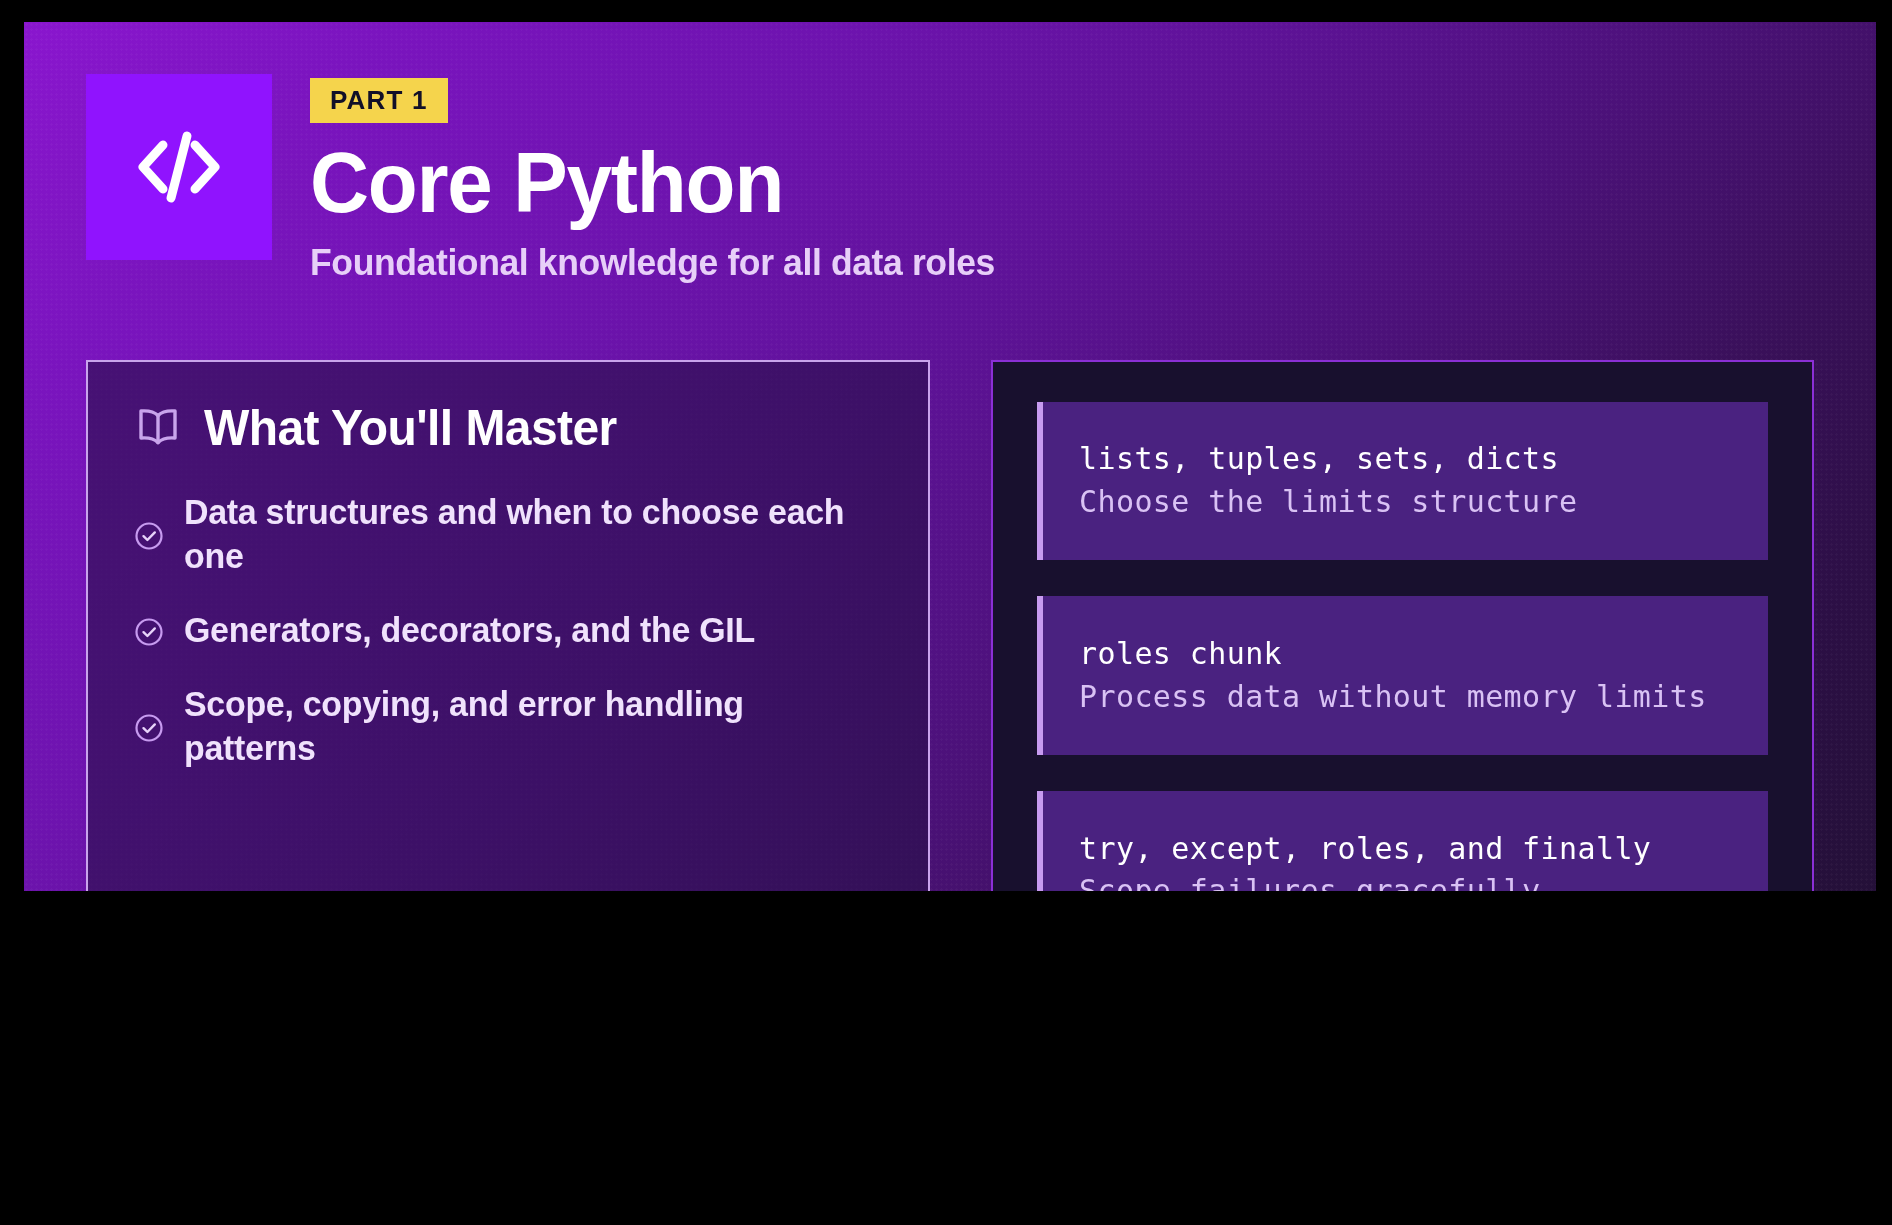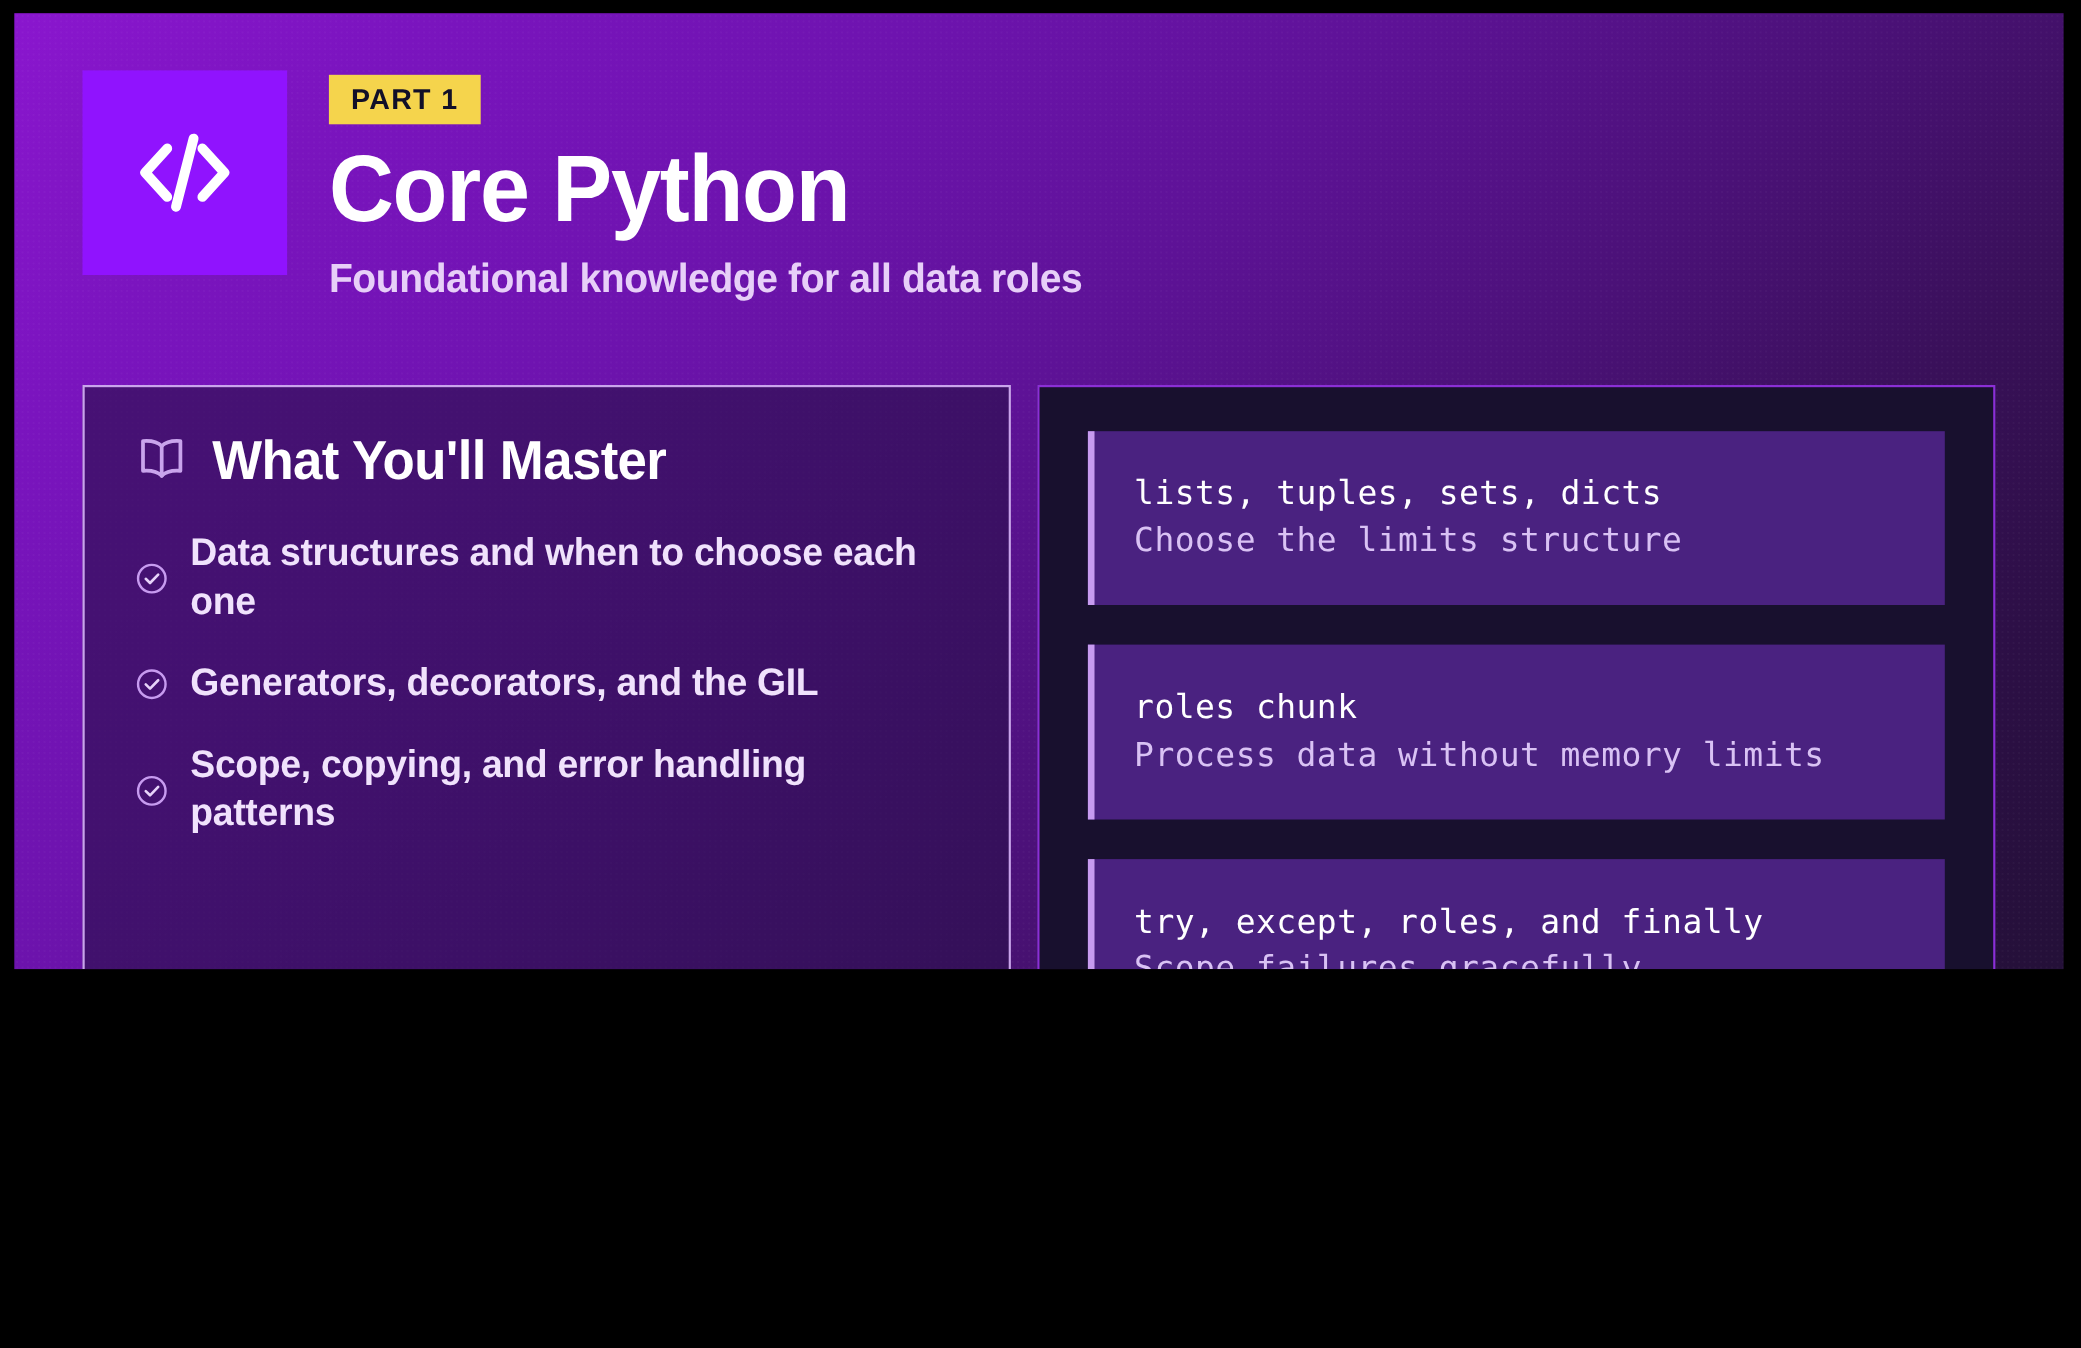--- a/index.html
+++ b/index.html
@@ -13,22 +13,23 @@
     overflow: hidden;
     font-family: "Liberation Sans", sans-serif;
   }
 
   
   .slide-frame {
     position: relative;
     width: 1892px;
     height: 895px;
     box-sizing: border-box;
-    padding: 12px 16px 14px 13px;
+    padding: 12px 16px 14px 24px;
     background: #000000;
+    margin-top: 10px;
   }
 
   .slide {
     position: relative;
     width: 100%;
     height: 100%;
     box-sizing: border-box;
     overflow: hidden;
     background:
       linear-gradient(135deg,
@@ -116,21 +117,21 @@
     line-height: 1.1;
     letter-spacing: -0.4px;
     transform: scaleX(0.96);
     transform-origin: left center;
     white-space: nowrap;
   }
 
   
   .columns {
     display: flex;
-    gap: 24px;
+    gap: 61px;
     margin-top: 76px;
     align-items: stretch;
   }
 
   
   .master-card {
     flex: 0 0 844px;
     box-sizing: border-box;
     background: rgba(40, 16, 72, 0.62);
     border: 2px solid #C9A4EC;

